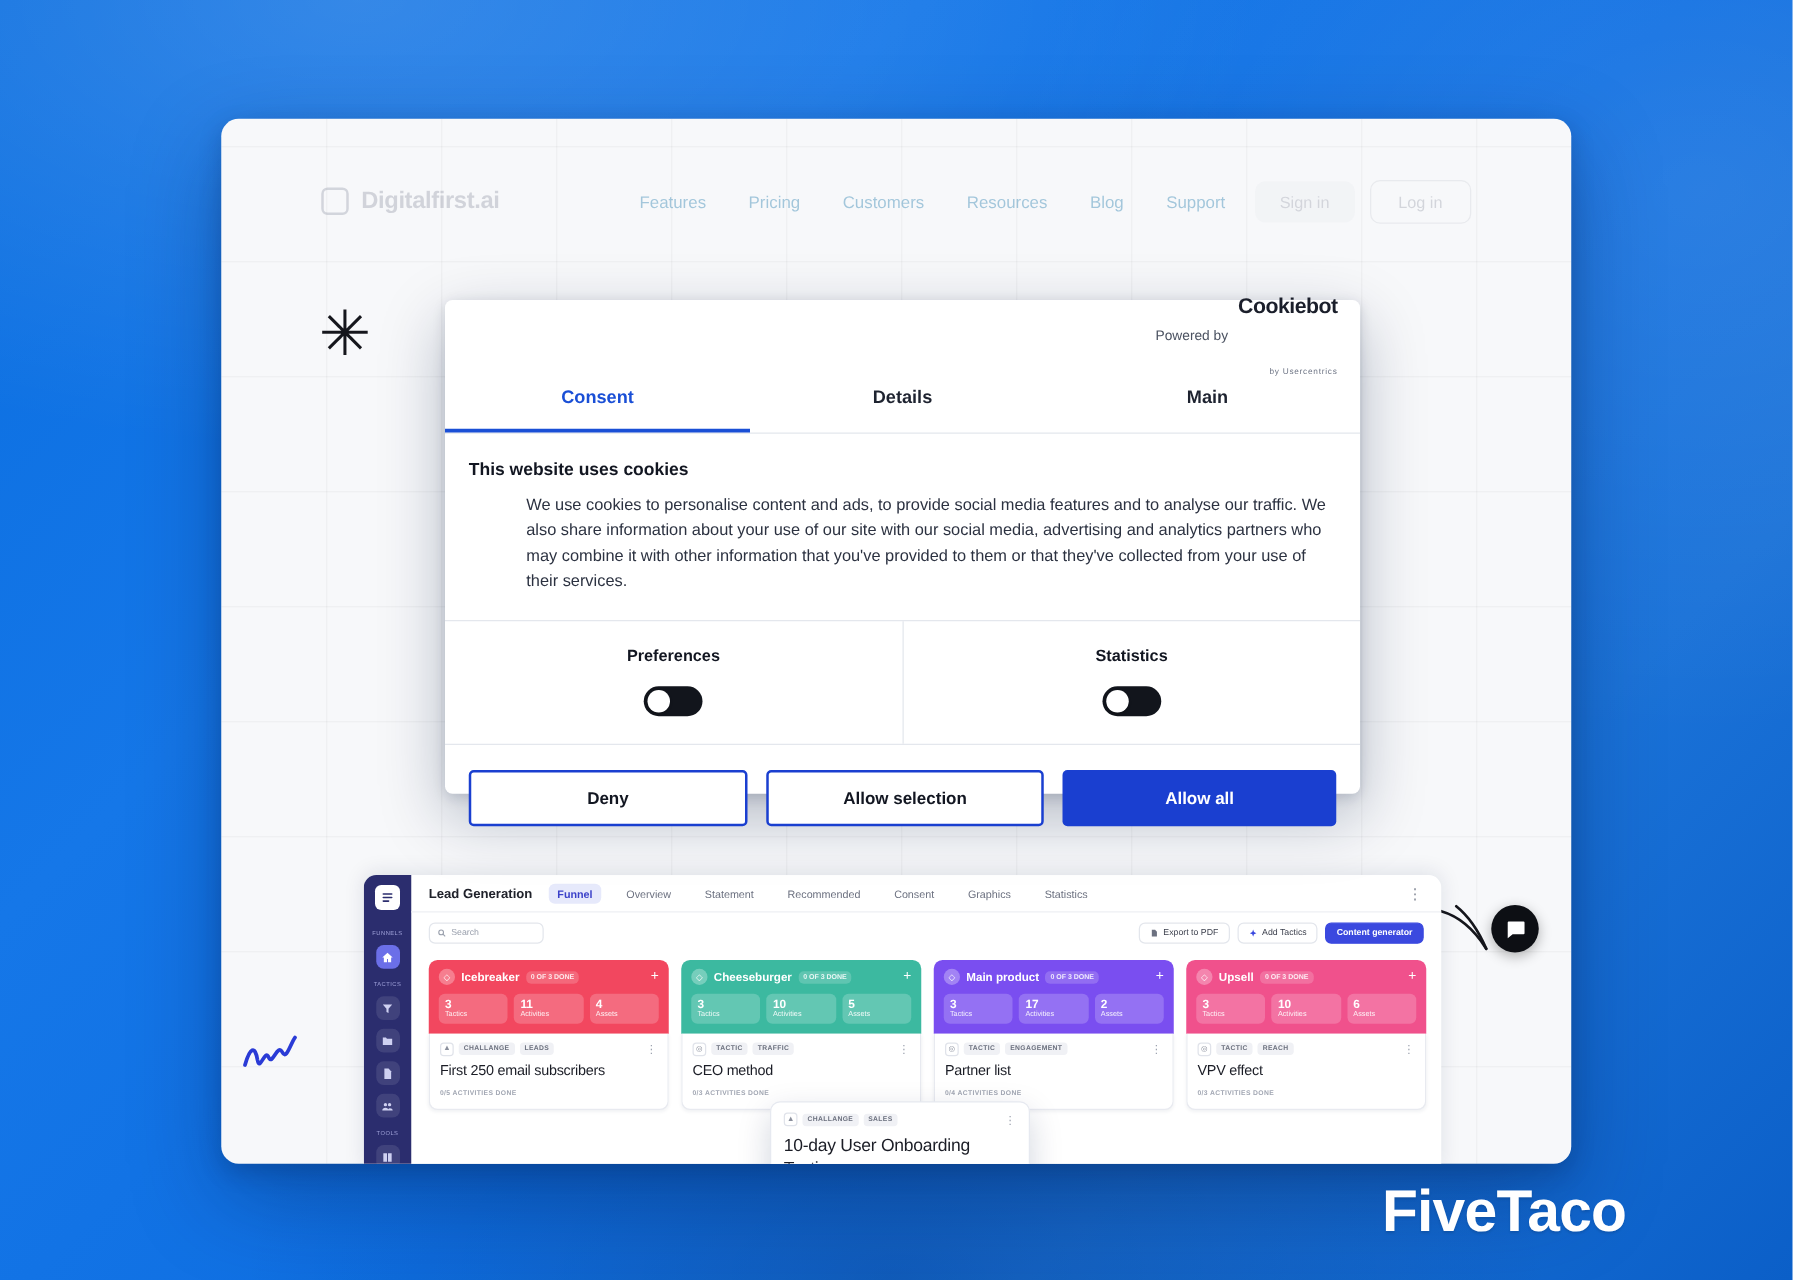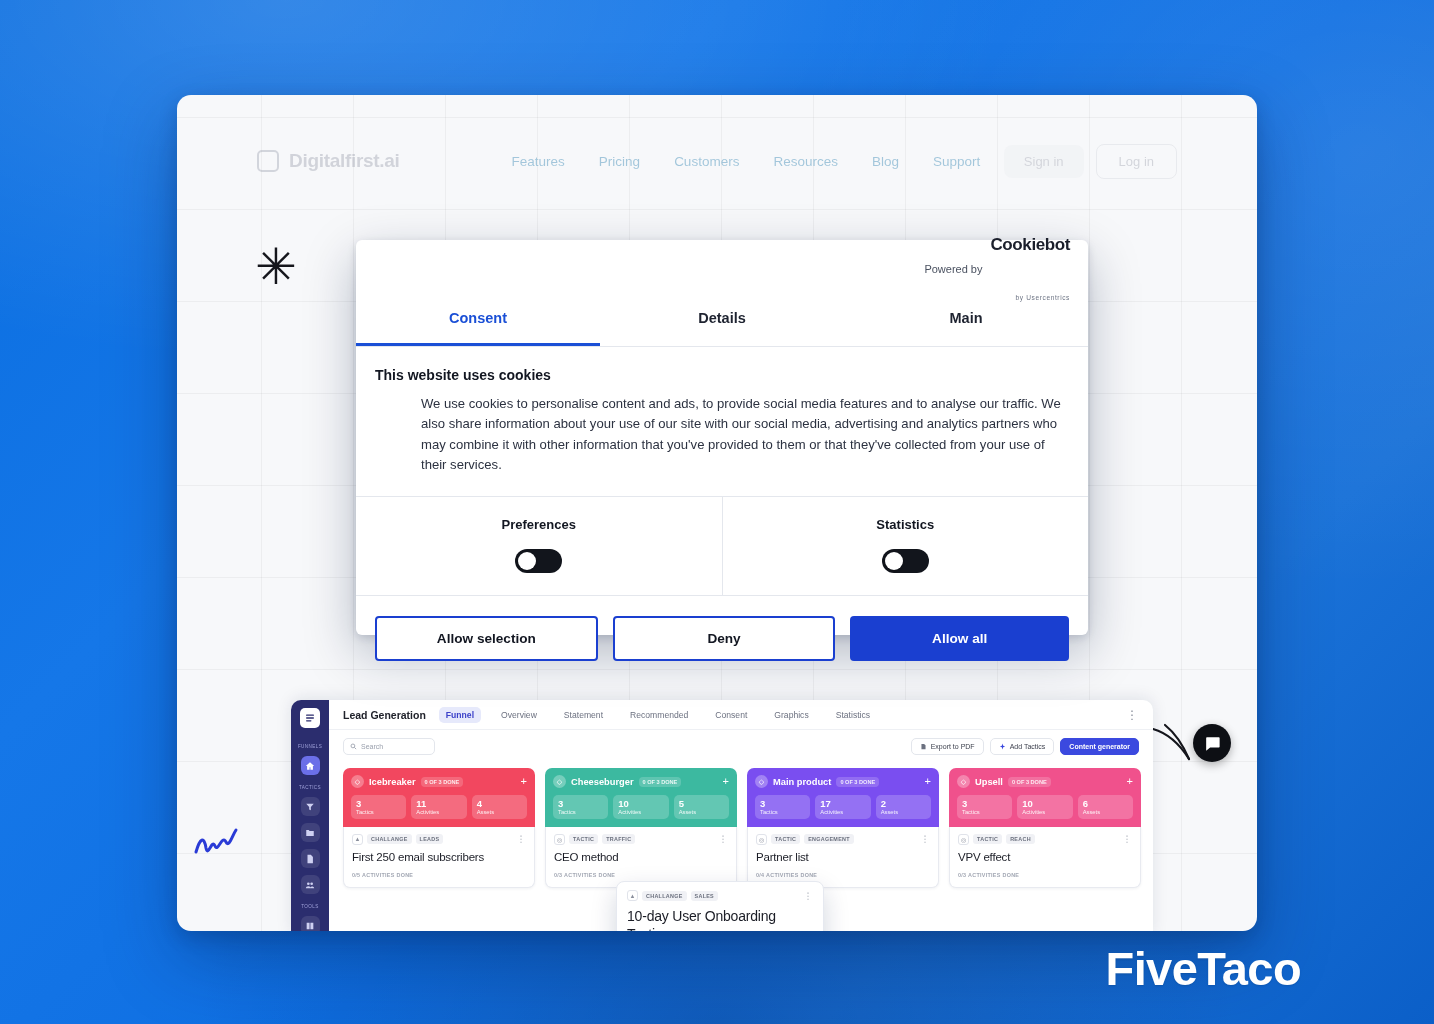--- a/index.html
+++ b/index.html
@@ -580,19 +580,19 @@
     </div>
     <div class="cb-cat">
       <div class="cb-cat-label">Statistics</div>
       <div class="toggle">
           <span class="knob"></span>
         </div>
     </div>
   </div>
 
   <div class="cb-actions">
+    <div class="cb-btn outline">Deny</div>
     <div class="cb-btn outline">Allow selection</div>
-    <div class="cb-btn outline">Deny</div>
     <div class="cb-btn filled">Allow all</div>
   </div>
 </div>
 
 <div class="brand">FiveTaco</div>
 
 </body></html>

